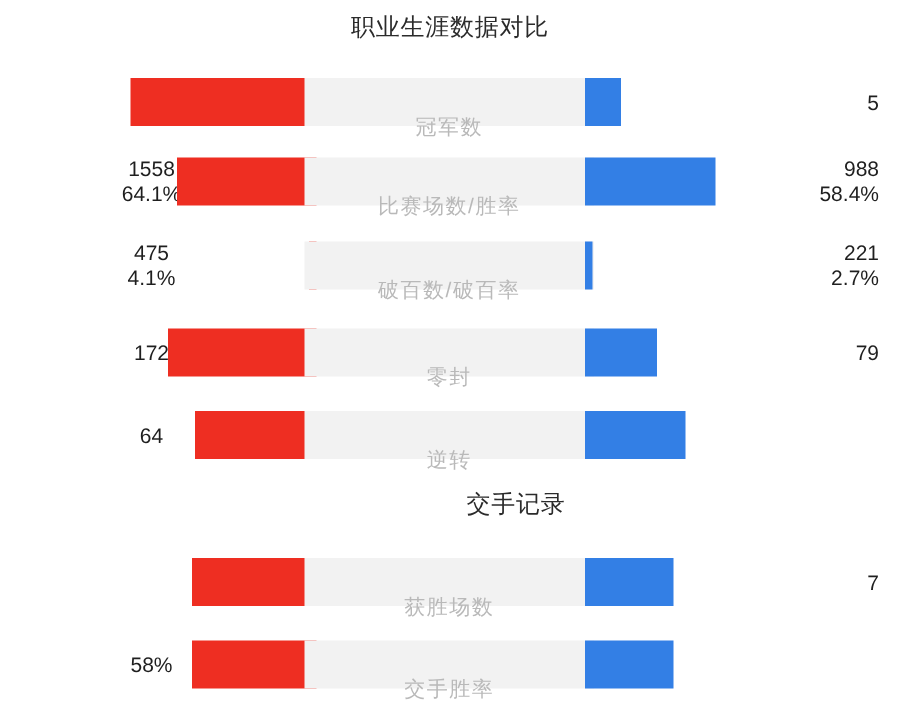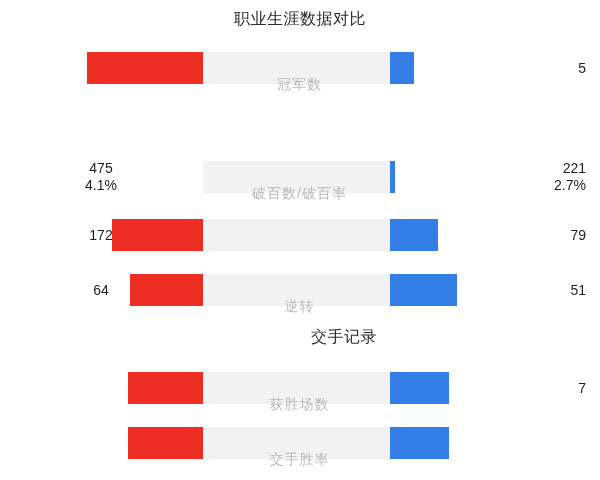--- a/index.html
+++ b/index.html
@@ -115,20 +115,34 @@
     </div>
     <div class="bar-left" style="left:87px;width:124px;"></div>
     <div class="track"></div>
     <div class="track-label">冠军数</div>
     <div class="bar-right" style="width:24px;"></div>
     <div class="val val-right">
       <span>5</span>
     </div>
   </div>
 
+  <div class="row" style="top:101px;">
+    <div class="val val-left">
+      <span>1558</span>
+      <span>64.1%</span>
+    </div>
+    <div class="bar-left" style="left:118px;width:93px;"></div>
+    <div class="track"></div>
+    <div class="track-label">比赛场数/胜率</div>
+    <div class="bar-right" style="width:87px;"></div>
+    <div class="val val-right">
+      <span>988</span>
+      <span>58.4%</span>
+    </div>
+  </div>
 
   <div class="row" style="top:157px;">
     <div class="val val-left">
       <span>475</span>
       <span>4.1%</span>
     </div>
     <div class="bar-left" style="left:206px;width:5px;"></div>
     <div class="track"></div>
     <div class="track-label">破百数/破百率</div>
     <div class="bar-right" style="width:5px;"></div>
@@ -137,51 +151,52 @@
       <span>2.7%</span>
     </div>
   </div>
 
   <div class="row" style="top:215px;">
     <div class="val val-left">
       <span>172</span>
     </div>
     <div class="bar-left" style="left:112px;width:99px;"></div>
     <div class="track"></div>
+    <div class="track-label">零封</div>
     <div class="bar-right" style="width:48px;"></div>
     <div class="val val-right">
       <span>79</span>
     </div>
   </div>
 
   <div class="row" style="top:270px;">
     <div class="val val-left">
       <span>64</span>
     </div>
     <div class="bar-left" style="left:130px;width:81px;"></div>
     <div class="track"></div>
     <div class="track-label">逆转</div>
     <div class="bar-right" style="width:67px;"></div>
-    <div class="val val-right">
-      <span>51</span>
-    </div>
   </div>
 
   <div class="section-title" id="title-h2h">交手记录</div>
 
   <div class="row" style="top:368px;">
     <div class="bar-left" style="left:128px;width:83px;"></div>
     <div class="track"></div>
     <div class="track-label">获胜场数</div>
     <div class="bar-right" style="width:59px;"></div>
     <div class="val val-right">
       <span>7</span>
     </div>
   </div>
 
   <div class="row" style="top:423px;">
+    <div class="val val-left">
+      <span>58%</span>
+    </div>
     <div class="bar-left" style="left:128px;width:83px;"></div>
     <div class="track"></div>
     <div class="track-label">交手胜率</div>
     <div class="bar-right" style="width:59px;"></div>
   </div>
 
 </div>
 
 </body></html>

